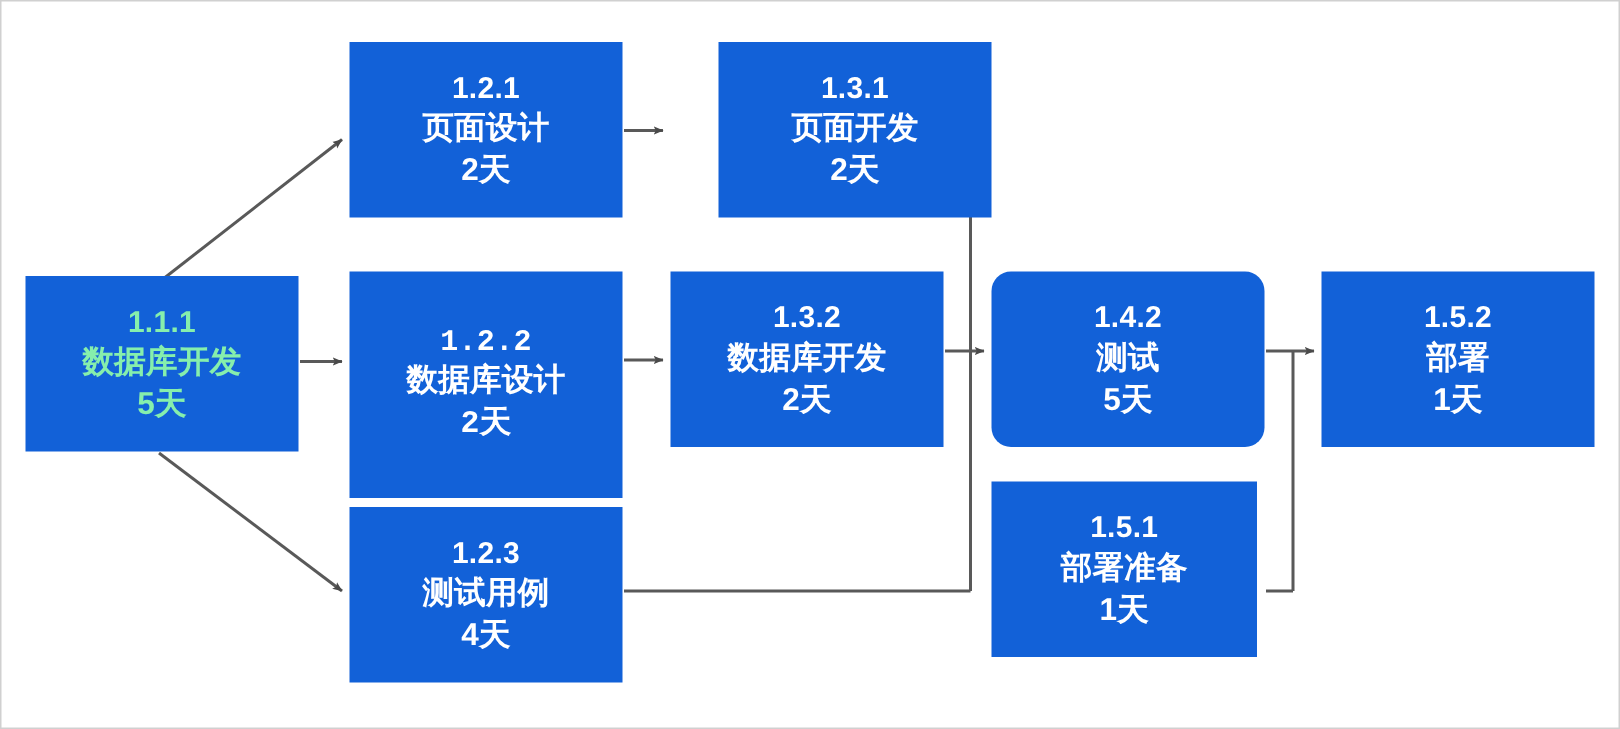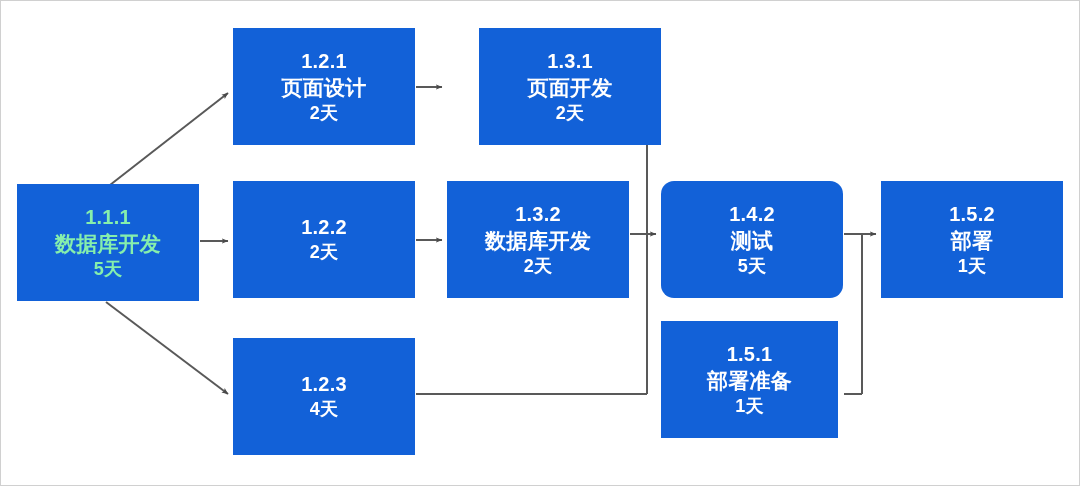--- a/index.html
+++ b/index.html
@@ -39,21 +39,21 @@
     line-height: 1.32;
     letter-spacing: 0.2px;
     z-index: 2;
   }
   .node .ln {
     display: block;
     white-space: nowrap;
   }
   .node .ln-id { font-size: 20px; }
   .node .ln-name { font-size: 21px; }
-  .node .ln-dur { font-size: 18px; }
+  .node .ln-dur { font-size: 21px; }
 </style>
 </head>
 <body>
 
 <div id="canvas" style="width: 1080px; height: 486px; background: rgb(255, 255, 255); border-color: rgb(208, 208, 208);">
 
   <svg id="edge-layer" width="1080" height="486" viewBox="0 0 1080 486" xmlns="http://www.w3.org/2000/svg">
     <defs>
       <marker id="arrowhead" markerWidth="7" markerHeight="7" refX="6.2" refY="3" orient="auto" markerUnits="userSpaceOnUse">
         <path d="M0,0.3 L6.6,3 L0,5.7 L1.4,3 Z" fill="#4a4a4a"></path>
@@ -100,22 +100,23 @@
     <span class="ln ln-name">页面设计</span>
     <span class="ln ln-dur">2天</span>
   </div>
 
   <div class="node" style="left: 446px; top: 27px; width: 182px; height: 117px; background: rgb(18, 97, 216); color: rgb(255, 255, 255); margin-left: 32px;">
     <span class="ln ln-id">1.3.1</span>
     <span class="ln ln-name">页面开发</span>
     <span class="ln ln-dur">2天</span>
   </div>
 
-  <div class="node" style="left: 232px; top: 180px; width: 182px; height: 117px; background: rgb(18, 97, 216); color: rgb(255, 255, 255);">
+  <div class="node" style="left: 232px; top: 180px; width: 182px; height: 151px; background: rgb(18, 97, 216); color: rgb(255, 255, 255); font-family: Liberation Mono, monospace;">
     <span class="ln ln-id">1.2.2</span>
+    <span class="ln ln-name">数据库设计</span>
     <span class="ln ln-dur">2天</span>
   </div>
 
   <div class="node" style="left: 446px; top: 180px; width: 182px; height: 117px; background: rgb(18, 97, 216); color: rgb(255, 255, 255);">
     <span class="ln ln-id">1.3.2</span>
     <span class="ln ln-name">数据库开发</span>
     <span class="ln ln-dur">2天</span>
   </div>
 
   <div class="node" style="left: 660px; top: 180px; width: 182px; height: 117px; background: rgb(18, 97, 216); color: rgb(255, 255, 255); border-radius: 13px;">
@@ -125,20 +126,21 @@
   </div>
 
   <div class="node" style="left: 880px; top: 180px; width: 182px; height: 117px; background: rgb(18, 97, 216); color: rgb(255, 255, 255);">
     <span class="ln ln-id">1.5.2</span>
     <span class="ln ln-name">部署</span>
     <span class="ln ln-dur">1天</span>
   </div>
 
   <div class="node" style="left: 232px; top: 337px; width: 182px; height: 117px; background: rgb(18, 97, 216); color: rgb(255, 255, 255);">
     <span class="ln ln-id">1.2.3</span>
+    <span class="ln ln-name">测试用例</span>
     <span class="ln ln-dur">4天</span>
   </div>
 
   <div class="node" style="left: 660px; top: 320px; width: 177px; height: 117px; background: rgb(18, 97, 216); color: rgb(255, 255, 255);">
     <span class="ln ln-id">1.5.1</span>
     <span class="ln ln-name">部署准备</span>
     <span class="ln ln-dur">1天</span>
   </div>
 
 </div>

